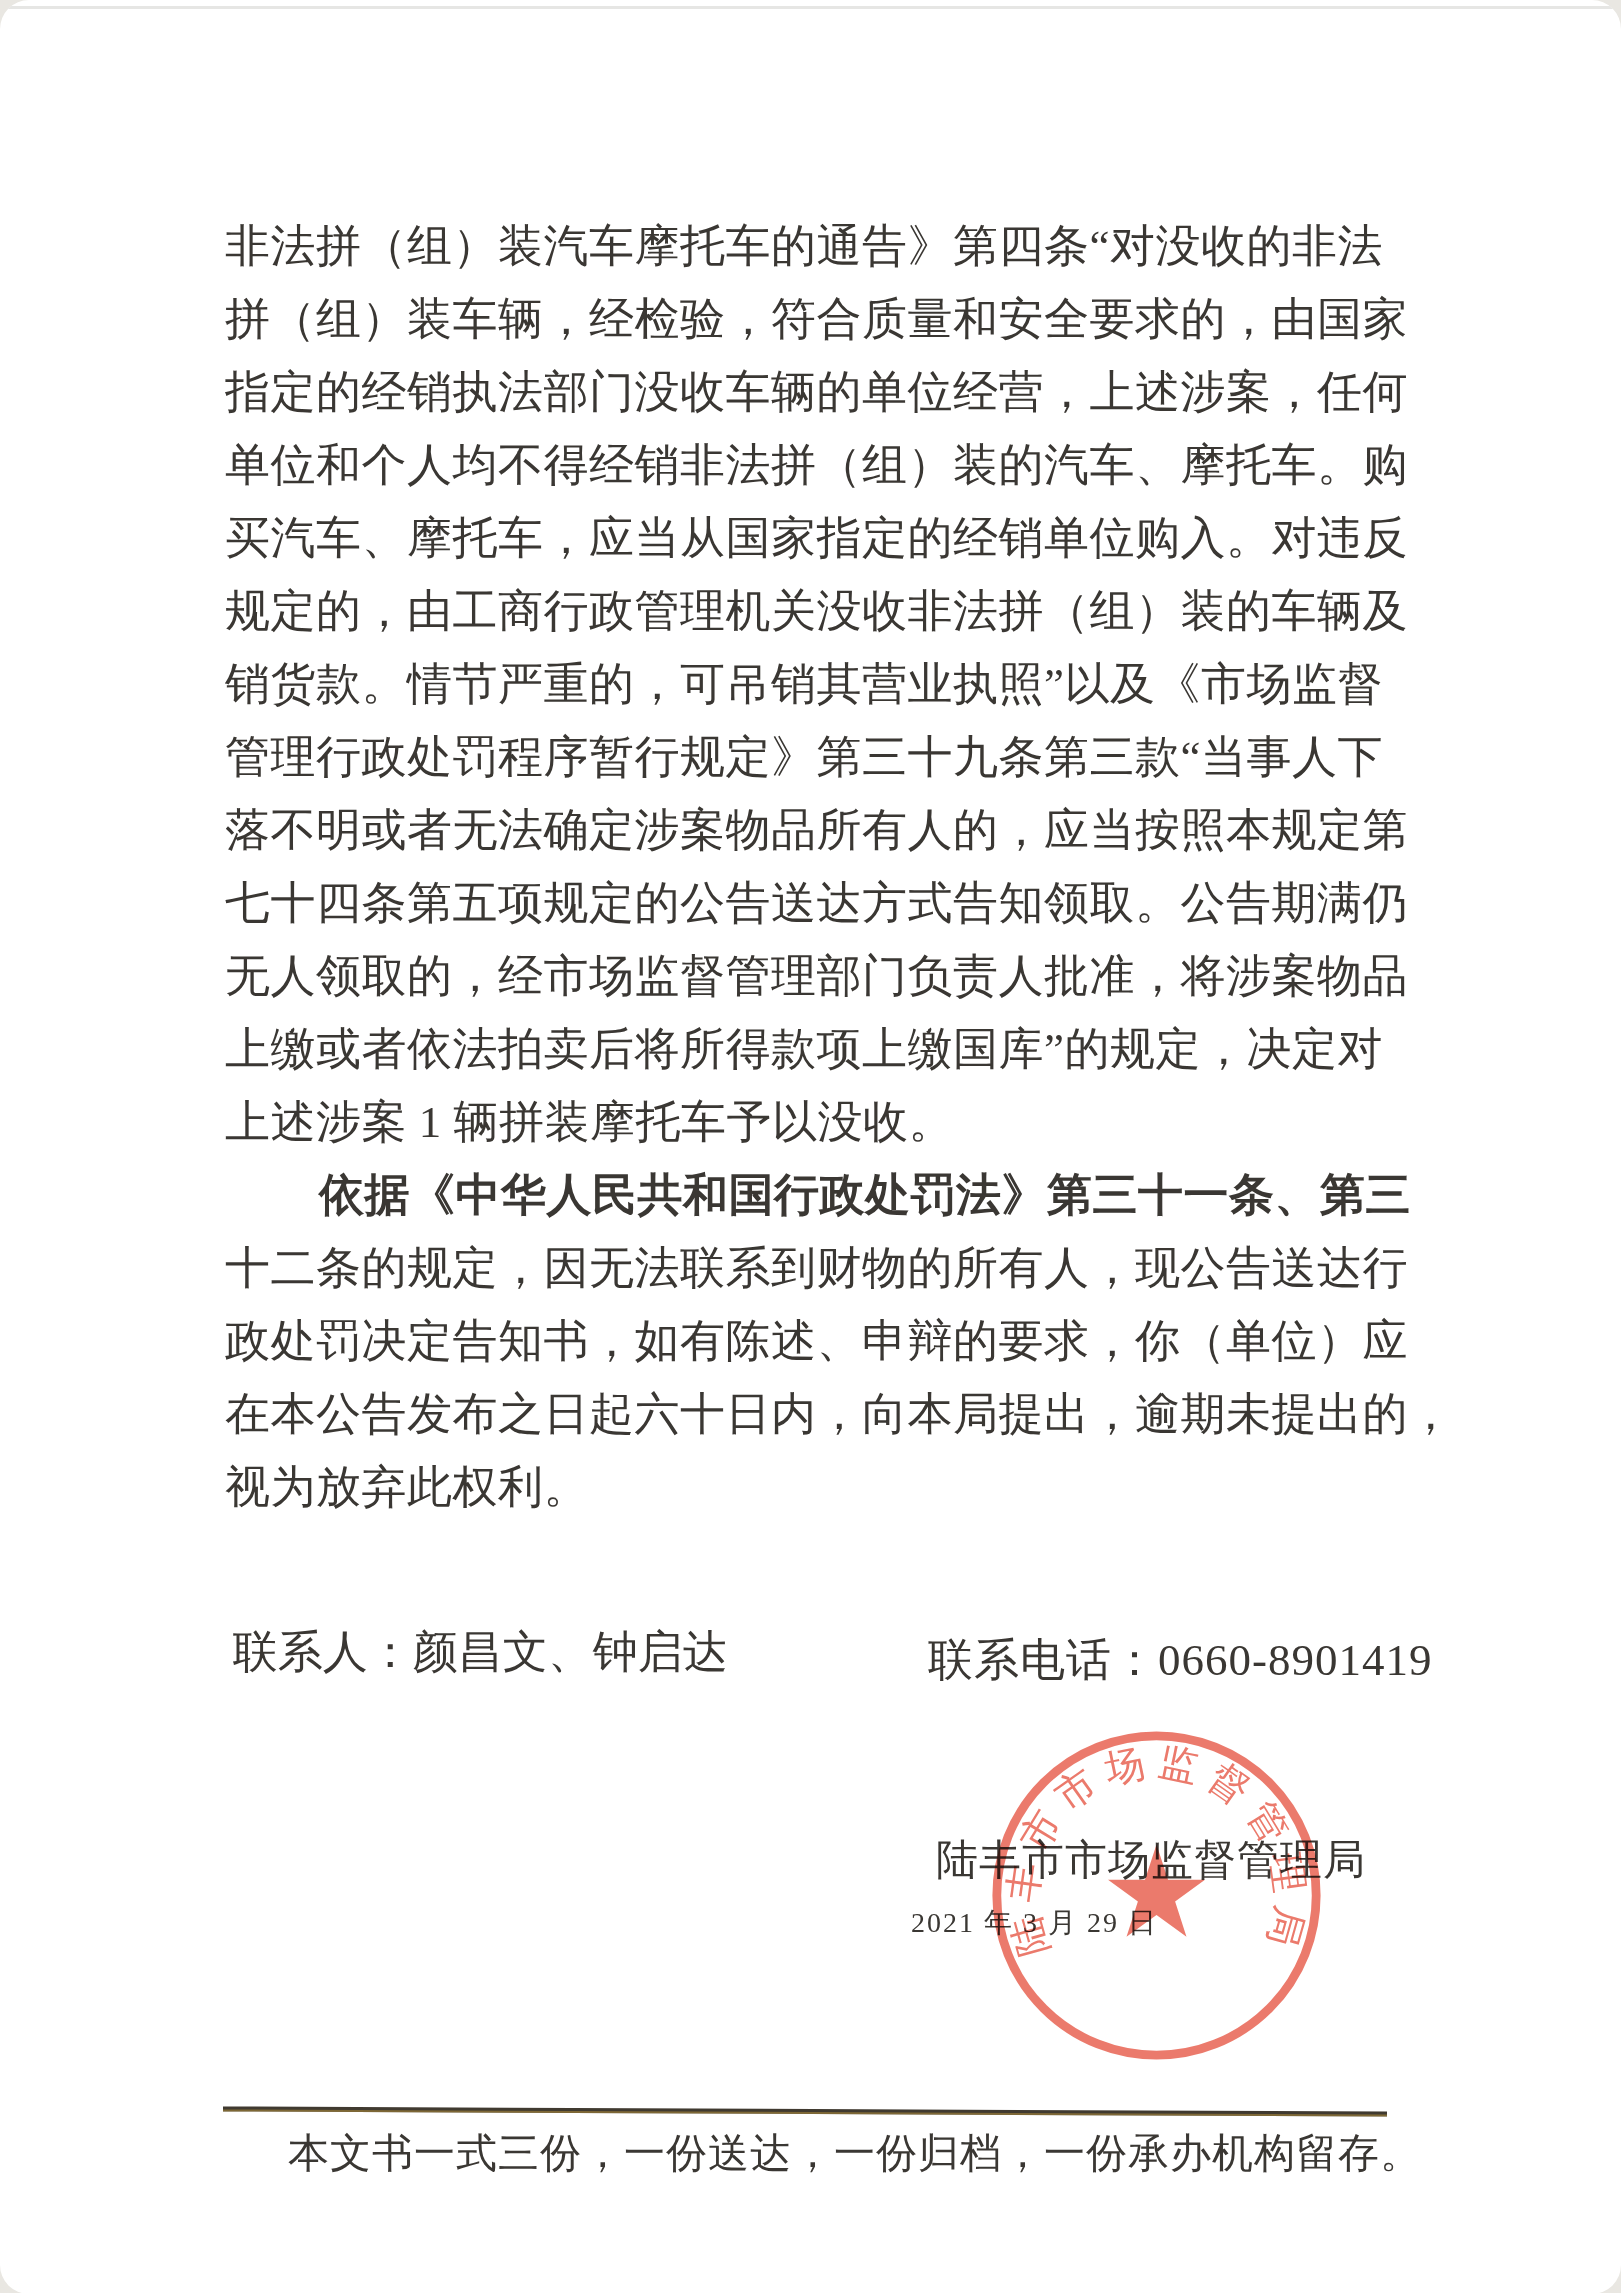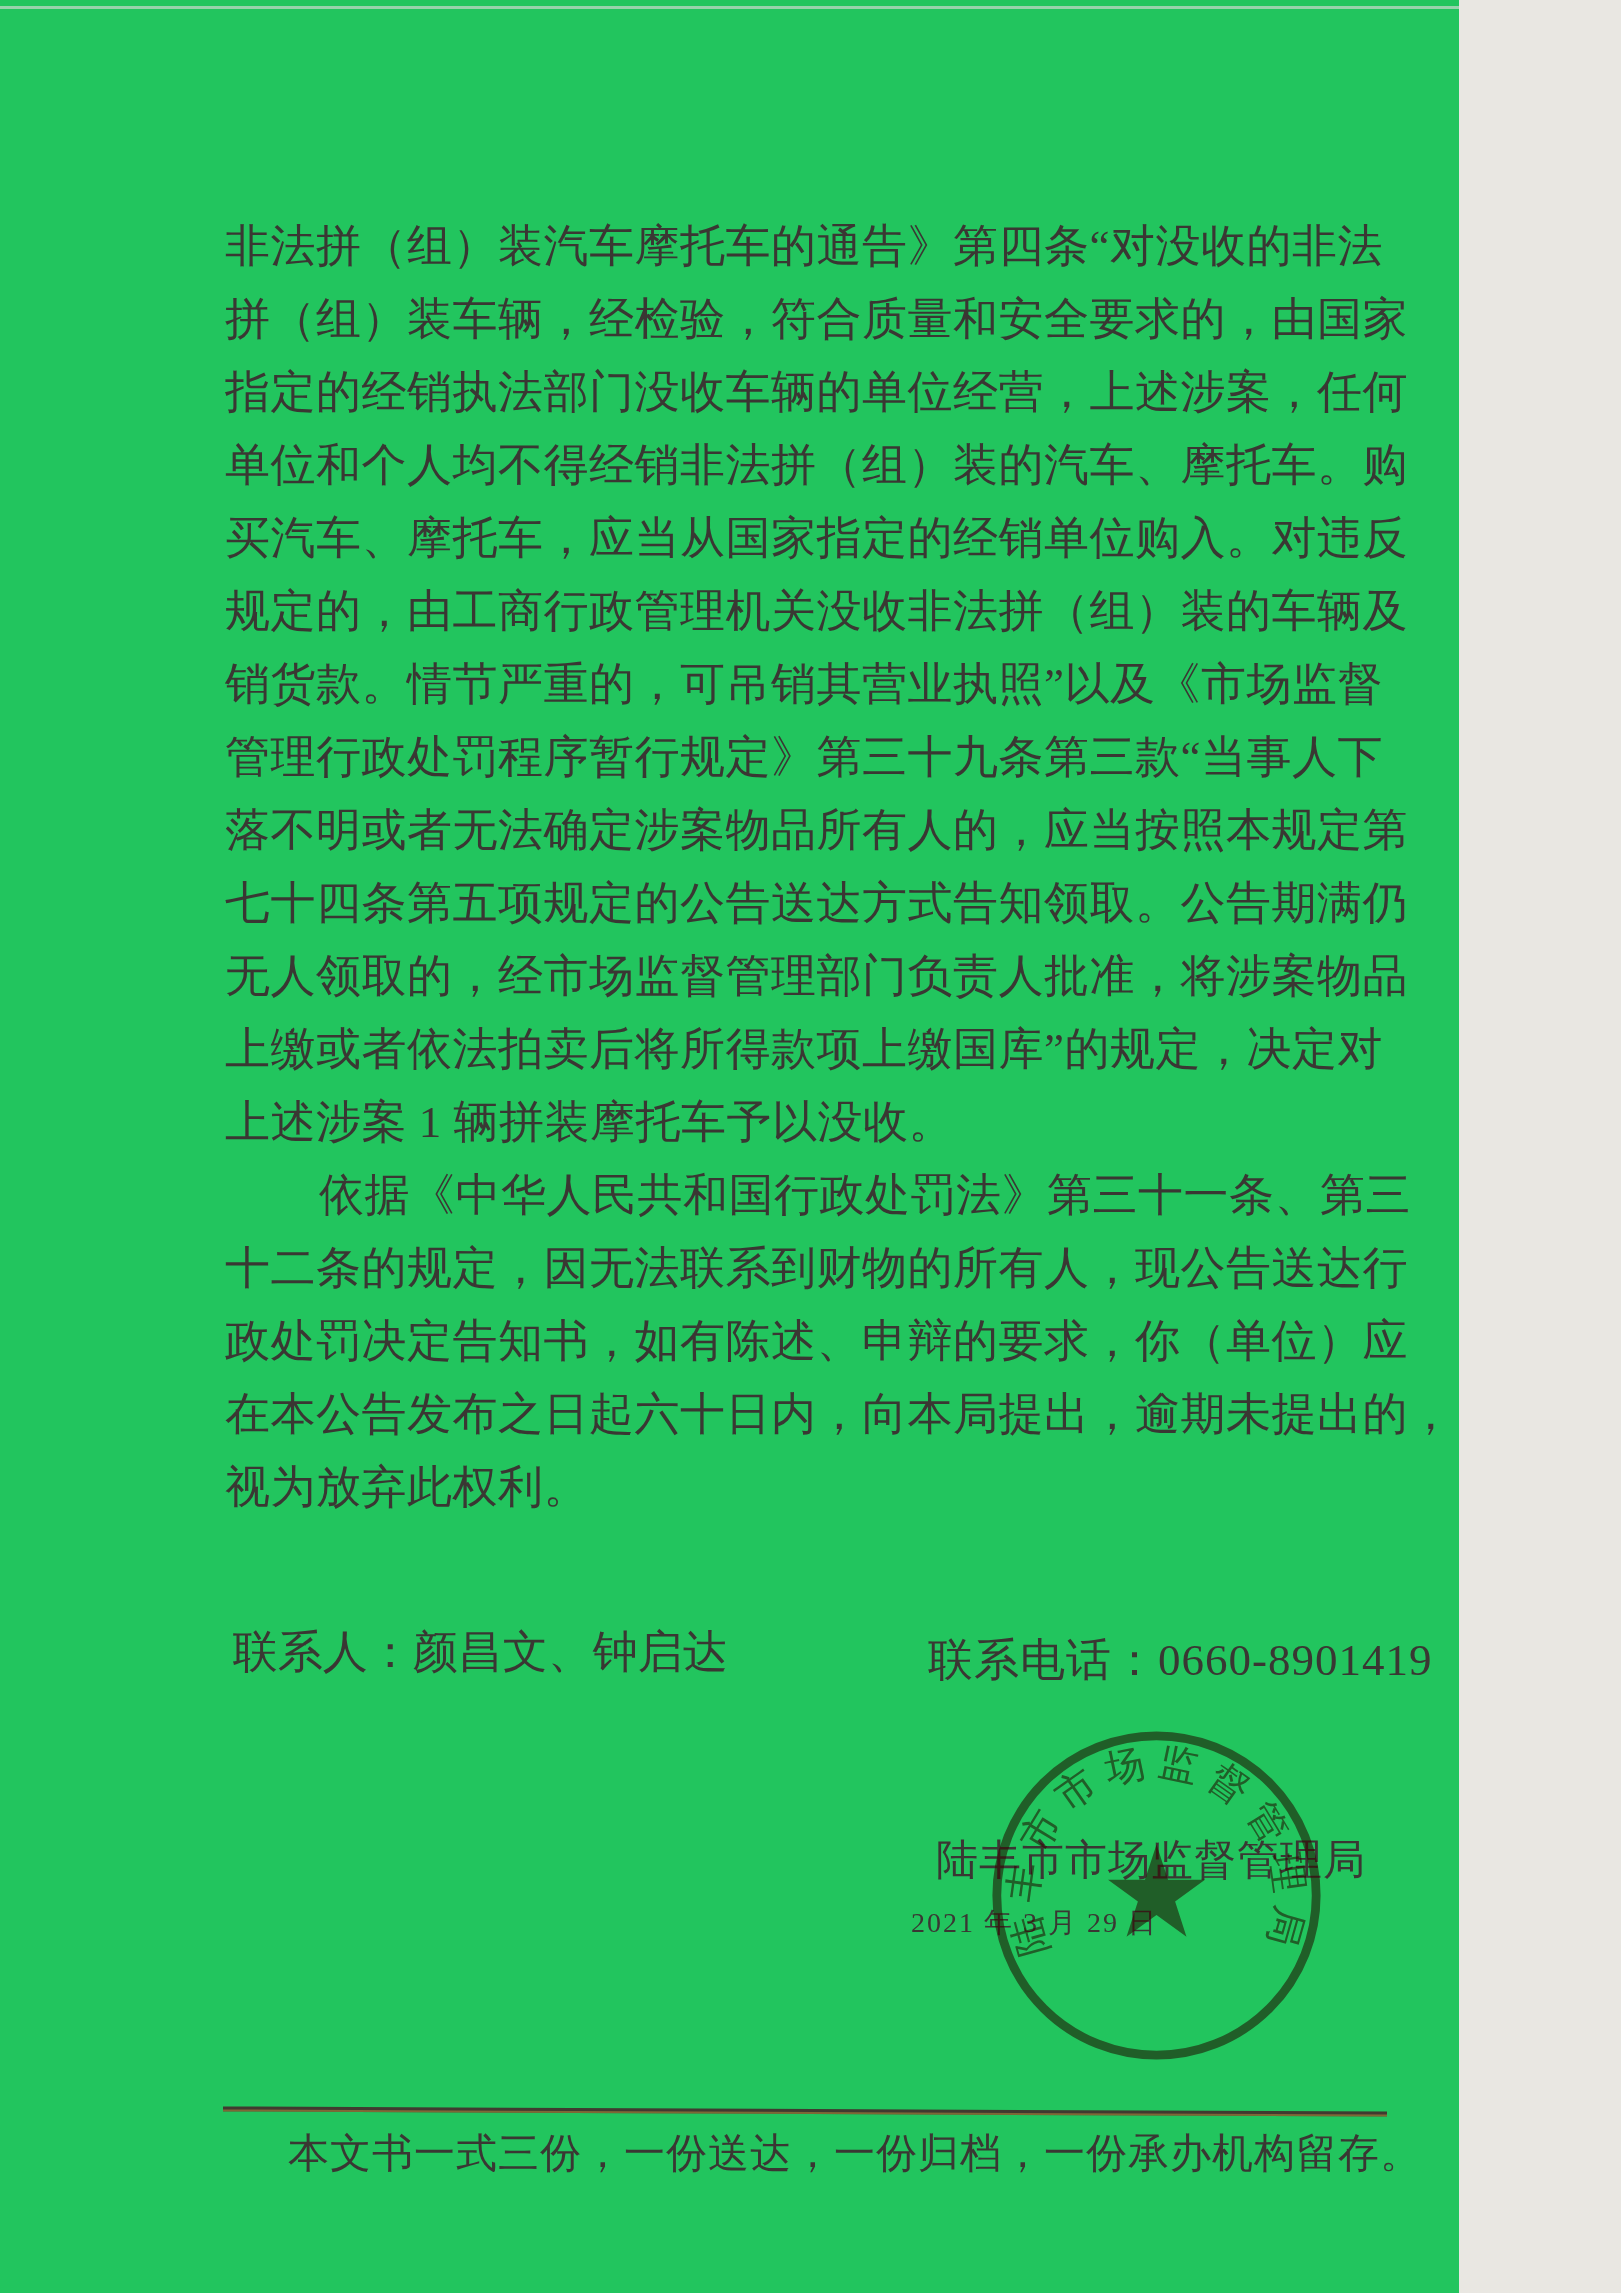--- a/index.html
+++ b/index.html
@@ -1,42 +1,44 @@
 <!DOCTYPE html>
 <html><head>
 <meta charset="utf-8">
 <style>
   html,body{margin:0;padding:0;background:#e9e7e2;}
   .page{
     position:relative;
-    width:1459px;height:2294px;
-    background:#22c55e;
+    width:1621px;height:2294px;
+    background:#ffffff;
     overflow:hidden;
     font-family:"Liberation Serif","DejaVu Serif",serif;
     color:#3a3733;
+    border-radius:29px;
   }
   .top-scan-edge{
     position:absolute;top:5.9px;left:0;width:1621px;height:2.9px;
     background:#d8d8d6;opacity:.65;
   }
   .body-text{
     position:absolute;left:225px;top:210px;width:1139px;
     font-size:45px;line-height:73px;letter-spacing:0.5px;
     text-align:justify;
   }
   .body-text .line{
     text-align:justify;
     text-align-last:justify;
     white-space:nowrap;
   }
   .body-text .line.end{
     text-align-last:left;
   }
   .body-text .line.indent{
     padding-left:94px;
+    font-weight:bold;
   }
   .contact-row{
     position:absolute;left:225px;top:1622px;width:1147px;height:61px;
     font-size:45px;line-height:61px;
   }
   .contact-row .person{position:absolute;left:7.8px;top:0;white-space:nowrap;}
   .contact-row .phone{position:absolute;left:661px;top:8px;white-space:nowrap;letter-spacing:1px;margin-left:42px;}
   .sign-org{
     position:absolute;left:936px;top:1832px;
     font-size:42px;letter-spacing:1px;white-space:nowrap;

